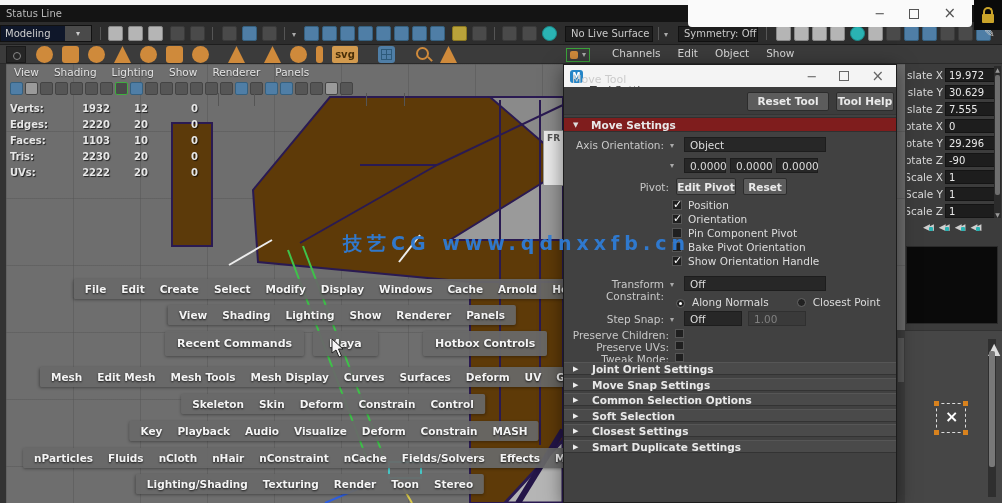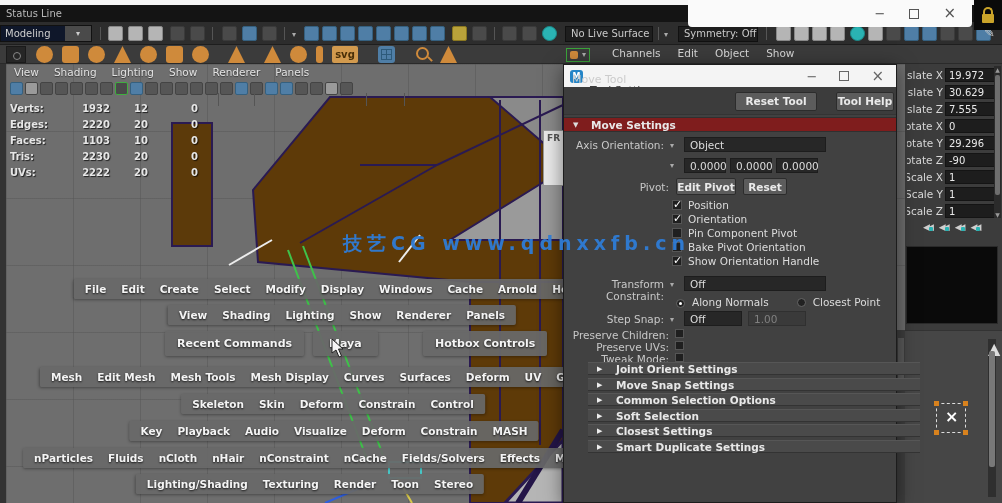--- a/index.html
+++ b/index.html
@@ -113,21 +113,21 @@
   .cb { display:inline-block; width:10px; height:10px; background:#1f1f1f; border:1px solid #555; position:relative; }
   .cb.checked::after { content:"\2713"; position:absolute; left:0px; top:-3px; color:#fff; font-size:11px; font-weight:bold; }
   .check-row { position:relative; height:14px; }
   .check-row .cb { position:absolute; left:108px; top:1px; }
   .check-row .cb-label { position:absolute; left:124px; top:0; font-size:10.5px; color:#dcdcdc; }
   .flag-row { position:relative; height:12px; }
   .flag-row .flag-label { position:absolute; left:0; top:0; width:105px; text-align:right; font-size:10.5px; color:#c8c8c8; }
   .flag-row .cb { position:absolute; left:111px; top:0; width:9px; height:9px; }
   .radio { display:inline-block; width:9px; height:9px; border-radius:50%; background:#222; border:1px solid #666; position:relative; }
   .radio.selected::after { content:""; position:absolute; left:2px; top:2px; width:3px; height:3px; border-radius:50%; background:#fff; }
-  .collapsed-secs { position:absolute; left:0; top:297px; width:100%;margin-left:24px; }
+  .collapsed-secs { position:absolute; left:0; top:297px; width:100%; }
   .coll { position:relative; height:13px; background:#4a4a4a; border-top:1px solid #565656; border-bottom:1px solid #333; margin-bottom:2.5px; }
   .coll .tri { position:absolute; left:9px; top:2px; font-size:7px; color:#eee; }
   .coll .lbl { position:absolute; left:28px; top:0px; font-size:10.5px; font-weight:bold; color:#e8e8e8; }
   
   #rightcol { position:absolute; left:905px; top:64px; width:97px; height:439px; background:#3c3c3c; z-index:15; }
   .cbrow { display:flex; align-items:center; height:17px; padding-left:2px; }
   .cblabel { width:36px; overflow:hidden; white-space:nowrap; direction:rtl; font-size:10.5px; color:#d8d8d8; }
   .cbval { width:50px; height:14px; background:#1d1d1d; border:1px solid #141414; font-size:10px; color:#e8e8e8;
     padding:0px 3px; margin-left:2px; line-height:13px; }
   .cb-scroll { position:absolute; right:1px; top:2px; width:7px; height:152px; background:#2b2b2b; }
@@ -442,21 +442,21 @@
       <span class="tw-ico">M</span>
       <span class="tw-title">Tool Settings</span>
       <span class="tw-controls">
         <span class="win-glyph win-min"></span>
         <span class="win-max" style="border-color:#666"></span>
         <span class="win-glyph win-close"></span>
       </span>
     </div>
     <div class="tw-toolrow"></div>
     <span class="tw-toolname">Move Tool</span>
-    <div class="tw-btn" style="left:171px; top:27px; width:82px">Reset Tool</div>
+    <div class="tw-btn" style="left:183px; top:27px; width:82px">Reset Tool</div>
     <div class="tw-btn" style="left:272px; top:27px; width:58px">Tool Help</div>
 
     <div class="sec-header" style="top:52px">
       <span class="tri tri-d"></span>
       <span class="lbl">Move Settings</span>
     </div>
 
     <span class="ts-label" style="left:0; top:74px; width:100px">Axis Orientation:</span>
     <span class="caret" style="left:106px; top:76px; position:absolute"></span>
     <div class="ts-field" style="left:120px; top:72px; width:142px">Object</div>

